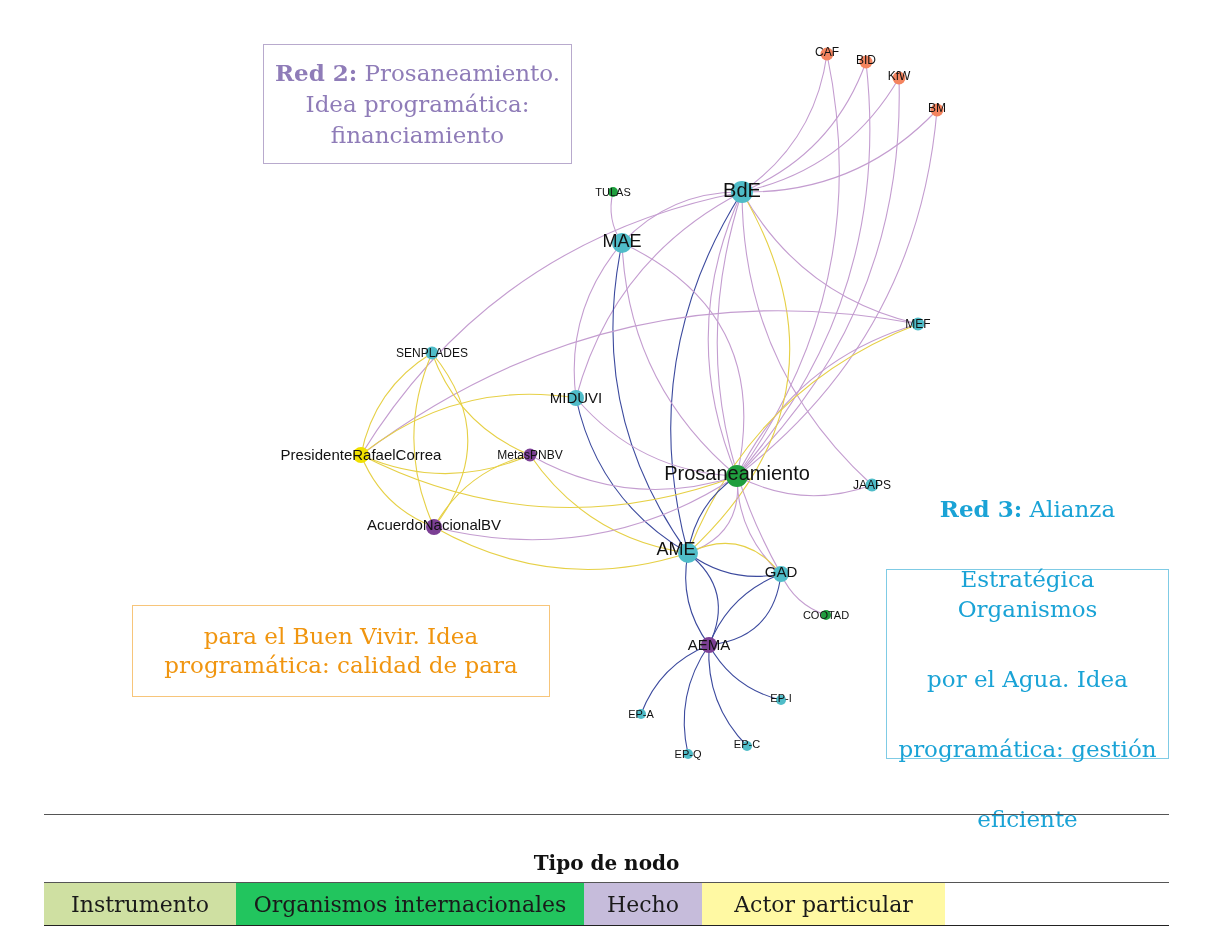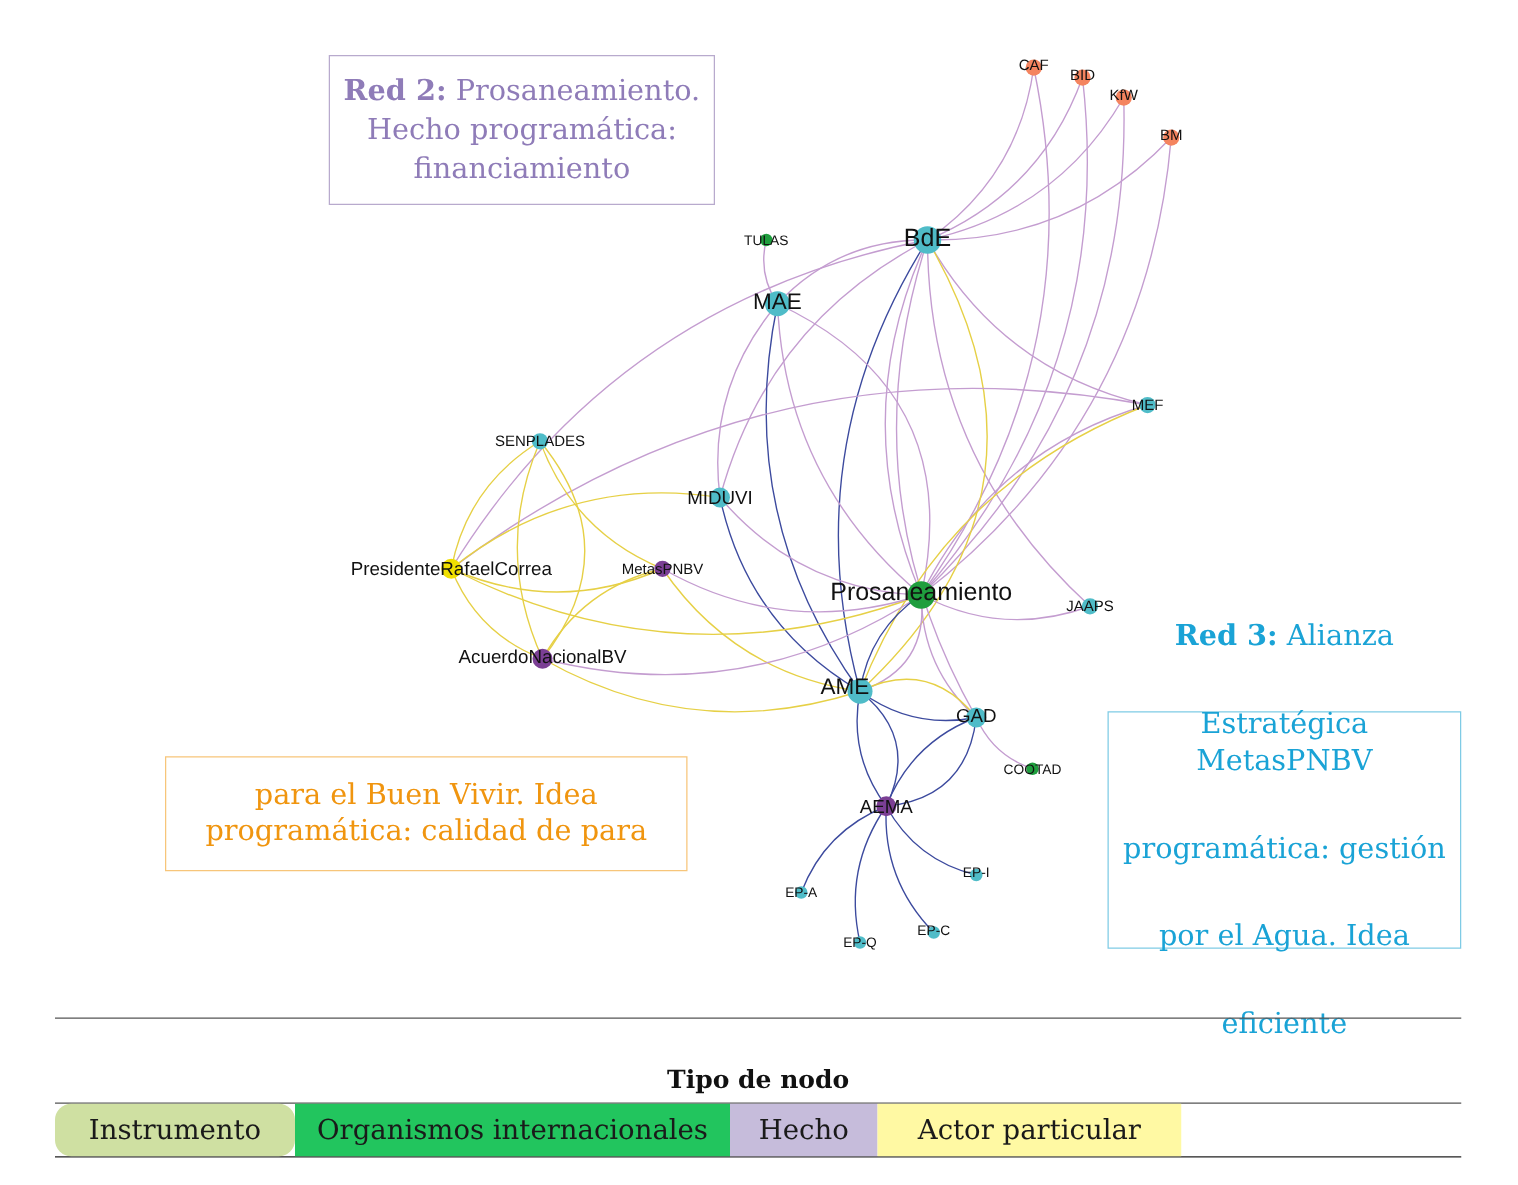--- a/index.html
+++ b/index.html
@@ -178,39 +178,39 @@
       </g>
       <g>
         <circle cx="688" cy="754" r="5" fill="#4fbcc8"></circle>
         <text x="688" y="757.85" text-anchor="middle" font-size="11" class="node-label">EP-Q</text>
       </g>
     </g>
 </svg>
 
 <div id="box-red2" class="box">
   <div class="txt"><b>Red 2:</b> <span>Prosaneamiento.</span></div>
-  <div class="txt">Hecho programática:</div>
+  <div class="txt">Idea programática:</div>
   <div class="txt">financiamiento</div>
 </div>
 
 <div id="box-red1" class="box">
   <div class="txt">para el Buen Vivir. Idea</div>
   <div class="txt">programática: calidad de para</div>
 </div>
 
 <div id="box-red3" class="box">
   <div class="txt"><b>Red 3:</b> <span>Alianza</span></div>
-  <div class="txt">Estratégica MetasPNBV</div>
+  <div class="txt">Estratégica Organismos</div>
+  <div class="txt">por el Agua. Idea</div>
   <div class="txt">programática: gestión</div>
-  <div class="txt">por el Agua. Idea</div>
   <div class="txt">eficiente</div>
 </div>
 
 <div id="legend">
   <div class="rule-top"></div>
   <div class="title">Tipo de nodo</div>
   <div class="row">
-    <div class="cell" style="width: 192px; background: rgb(207, 224, 162); border-radius: 13px;">Instrumento</div>
+    <div class="cell" style="width: 192px; background: rgb(207, 224, 162);">Instrumento</div>
     <div class="cell" style="width: 348px; background: #22c55e;">Organismos internacionales</div>
     <div class="cell" style="width: 118px; background: rgb(198, 188, 219);">Hecho</div>
     <div class="cell" style="width: 243px; background: rgb(255, 249, 163);">Actor particular</div>
   </div>
 </div>
 
 </body></html>

